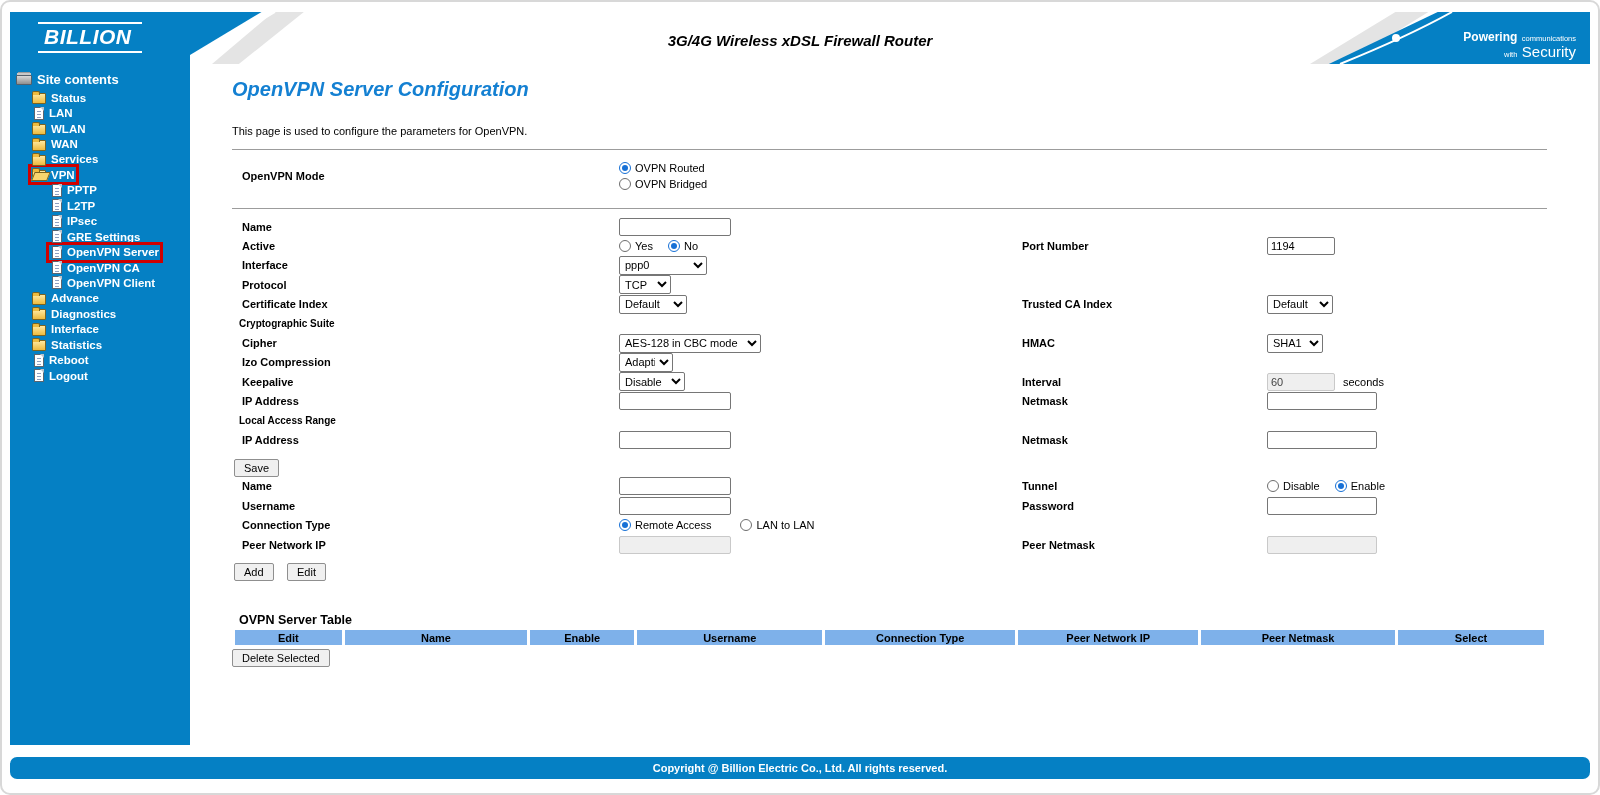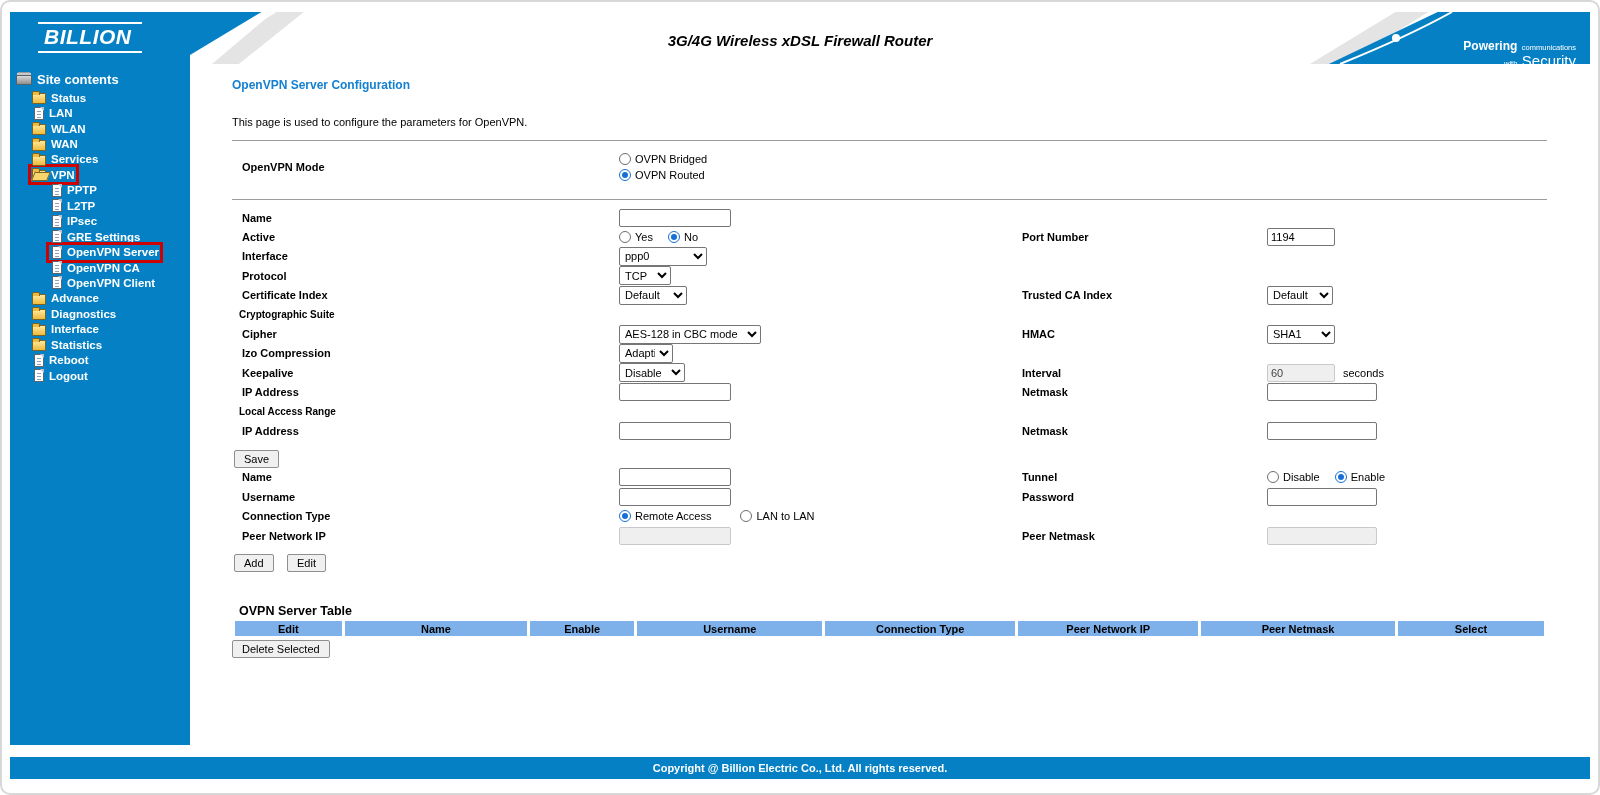--- a/index.html
+++ b/index.html
@@ -22,21 +22,21 @@
   .deco-left-curve{position:absolute;left:168px;top:2px;}
   .deco-right-gray{position:absolute;right:158px;top:2px;width:122px;height:52px;background:#e4e4e4;
     clip-path:polygon(70% 0,97% 0,28% 100%,0 100%);}
   .deco-right-blue{position:absolute;right:0;top:2px;width:272px;height:52px;background:var(--blue);
     clip-path:polygon(44% 0,100% 0,100% 100%,4% 100%);}
   .deco-right-curve{position:absolute;right:128px;top:2px;}
   .logo{position:absolute;left:28px;top:12px;color:#fff;font-style:italic;font-weight:900;font-size:21px;
     letter-spacing:.5px;border-top:2px solid #fff;border-bottom:2px solid #fff;padding:1px 10px 2px 6px;z-index:3;}
   .product-title{position:absolute;left:0;right:0;top:22px;text-align:center;font-size:15px;font-weight:bold;
     font-style:italic;color:#000;}
-  .tagline{position:absolute;right:14px;top:28px;text-align:right;color:#fff;line-height:13px;z-index:3;margin-left:16px;}
+  .tagline{position:absolute;right:14px;top:19px;text-align:right;color:#fff;line-height:13px;z-index:3;margin-left:16px;}
   .tagline .b1{font-weight:bold;font-size:12px;}
   .tagline .s{font-size:7.5px;}
   .tagline .big{font-size:15px;font-weight:400;}
 
   
   .sidebar{position:absolute;left:0;top:2px;width:180px;height:733px;background:var(--blue);}
   .tree{position:absolute;top:60px;left:4px;right:0;color:#fff;}
   .tree-root{display:flex;align-items:flex-start;height:18px;font-size:13px;font-weight:bold;padding-left:2px;}
   .tree-item{display:flex;align-items:center;height:15.45px;font-size:11.5px;font-weight:bold;white-space:nowrap;}
   .tree-item.lvl1{padding-left:18px;}
@@ -54,21 +54,21 @@
   .folder-open::after{content:"";position:absolute;left:-2px;bottom:-1px;width:14px;height:7px;background:#f8d56d;
     border:1px solid #7c6420;transform:skewX(-22deg);transform-origin:bottom left;}
   .doc{width:10px;height:13px;background:#fff;border:1px solid #5a6570;margin-left:2px;}
   .doc::before{content:"";position:absolute;top:3px;left:2px;right:2px;height:7px;
     background:repeating-linear-gradient(#8fa0c0 0 1px,transparent 1px 3px);}
   .doc::after{content:"";position:absolute;top:-1px;right:-1px;border-style:solid;border-width:0 4px 4px 0;
     border-color:transparent #b9c2cc transparent transparent;}
 
   
   .main{position:absolute;left:222px;top:54px;right:43px;}
-  .page-title{margin:14px 0 0 0;font-size:12px;font-weight:bold;color:var(--title-blue);}
+  .page-title{margin:14px 0 0 0;font-size:20px;font-weight:bold;color:var(--title-blue);font-style:italic;}
   .page-desc{margin-top:24px;font-size:11px;color:#000;}
   hr.rule{border:none;border-top:1px solid #9c9c9c;margin:12px 0 0 0;}
   .frow{display:grid;grid-template-columns:387px 393px 255px auto;align-items:center;min-height:19.4px;font-size:11px;}
   .frow.tall{min-height:40px;margin-top:6px;}
   .flabel{font-weight:bold;padding-left:10px;}
   .sect{font-size:10px;font-weight:bold;padding-left:7px;min-height:19.4px;display:flex;align-items:center;}
   .stack{line-height:16px;}
   .rowpad{margin-top:8px;}
 
   .radio{display:inline-block;width:12px;height:12px;border:1px solid #6d6d6d;border-radius:50%;background:#fff;
@@ -92,21 +92,21 @@
   .btnrow .btn + .btn{margin-left:9px;}
 
   .acct-gap{margin-top:30px;}
   .tbl-heading{margin-top:32px;font-size:12.5px;font-weight:bold;padding-left:7px;}
   table.ovpn{width:100%;border-collapse:separate;border-spacing:3px 0;margin-top:3px;table-layout:fixed;}
   table.ovpn th{background:var(--th-blue);font-size:11px;font-weight:bold;color:#000;height:15px;padding:0;text-align:center;}
   .del-row{margin-top:3px;}
 
   
   .footer{position:absolute;left:0;right:0;bottom:6px;height:22px;background:var(--blue);color:#fff;
-    font-size:11px;font-weight:bold;text-align:center;line-height:22px;}
+    font-size:11px;font-weight:bold;text-align:center;line-height:22px;border-radius:7px;}
 </style>
 </head>
 <body>
 
 <div class="frame">
   <div class="app">
 
     <div class="deco-left-blue"></div>
     <div class="deco-left-gray"></div>
     <svg class="deco-left-curve" width="112" height="52">
@@ -255,24 +255,24 @@
 
     <div class="main">
       <h1 class="page-title">OpenVPN Server Configuration</h1>
       <div class="page-desc">This page is used to configure the parameters for OpenVPN.</div>
       <hr class="rule">
 
       <div class="frow tall">
         <div class="flabel">OpenVPN Mode</div>
         <div class="stack">
           <div>
+            <span class="radio sel"></span><span class="rlabel">OVPN Routed</span>
+          </div>
+          <div>
             <span class="radio"></span><span class="rlabel">OVPN Bridged</span>
-          </div>
-          <div>
-            <span class="radio sel"></span><span class="rlabel">OVPN Routed</span>
           </div>
         </div>
         <div></div>
           <div></div>
       </div>
       <hr class="rule">
 
       <div class="rowpad"></div>
       <div class="frow">
         <div class="flabel">Name</div>
@@ -311,21 +311,21 @@
         <div class="flabel">Trusted CA Index</div>
         <div><select class="sel" style="width:66px"><option>Default</option></select></div>
       </div>
 
       <div class="sect">Cryptographic Suite</div>
 
       <div class="frow">
         <div class="flabel">Cipher</div>
         <div><select class="sel" style="width:142px"><option>AES-128 in CBC mode</option></select></div>
         <div class="flabel">HMAC</div>
-        <div><select class="sel" style="width:68px"><option>SHA1</option></select></div>
+        <div><select class="sel" style="width:56px"><option>SHA1</option></select></div>
       </div>
 
       <div class="frow">
         <div class="flabel">Izo Compression</div>
         <div><select class="sel" style="width:54px"><option>Adaptive</option></select></div>
         <div></div>
           <div></div>
       </div>
 
       <div class="frow">

